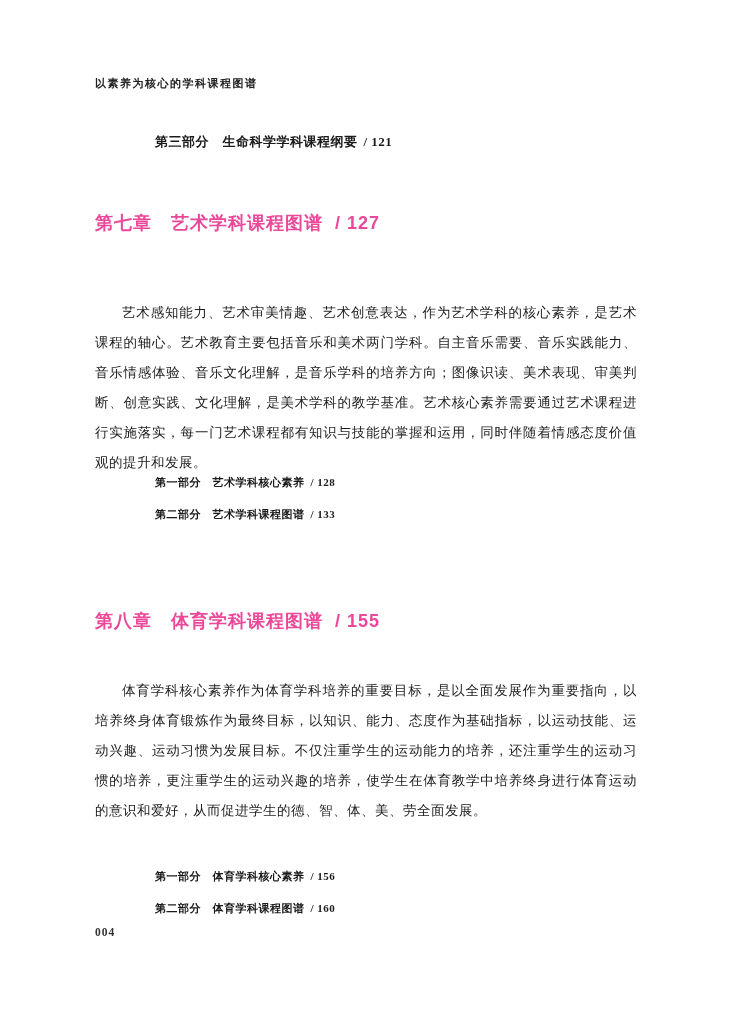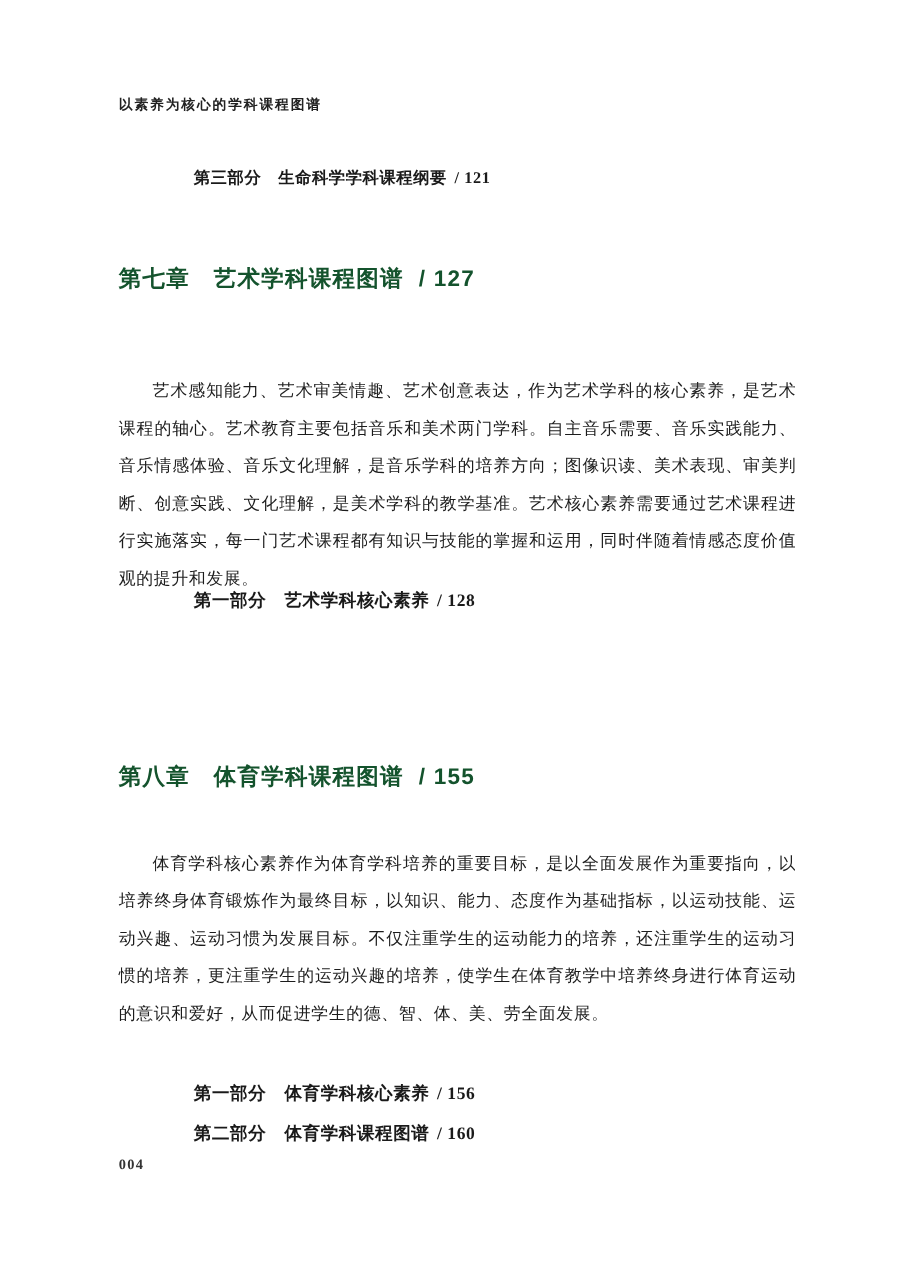--- a/index.html
+++ b/index.html
@@ -30,21 +30,21 @@
     letter-spacing: 0.5px;
     text-align: right;
   }
   .chapter-title {
     position: absolute;
     left: 95px;
     font-family: "Liberation Sans", "DejaVu Sans", sans-serif;
     font-weight: bold;
     font-size: 18px;
     letter-spacing: 1px;
-    color: #14532d;
+    color: #ec4899;
   }
   .ch-7 { top: 211px; }
   .ch-8 { top: 609px; }
   .pg-ref { margin-left: 12px; }
   .toc-pg { margin-left: 6px; }
   .intro {
     position: absolute;
     left: 95px;
     width: 542px;
     font-size: 13.5px;
@@ -52,21 +52,21 @@
     text-align: justify;
     text-indent: 2em;
     letter-spacing: 0.5px;
     color: #1c1c1c;
   }
   .intro-7 { top: 264px; margin-top: 34px; }
   .intro-8 { top: 662px; }
   .sections {
     position: absolute;
     left: 155px;
-    font-size: 14px;
+    font-size: 11px;
     font-weight: bold;
     letter-spacing: 0.5px;
   }
   .sec-7 { top: 466px; }
   .sec-8 { top: 860px; }
   .toc-line { height: 32px; line-height: 32px; }
   .page-number {
     position: absolute;
     top: 926px;
     left: 95px;
@@ -90,20 +90,23 @@
   <div class="chapter-title ch-7">
     <span>第七章　艺术学科课程图谱</span><span class="pg-ref">/ 127</span>
   </div>
 
   <p class="intro intro-7">艺术感知能力、艺术审美情趣、艺术创意表达，作为艺术学科的核心素养，是艺术课程的轴心。艺术教育主要包括音乐和美术两门学科。自主音乐需要、音乐实践能力、音乐情感体验、音乐文化理解，是音乐学科的培养方向；图像识读、美术表现、审美判断、创意实践、文化理解，是美术学科的教学基准。艺术核心素养需要通过艺术课程进行实施落实，每一门艺术课程都有知识与技能的掌握和运用，同时伴随着情感态度价值观的提升和发展。</p>
 
   <div class="sections sec-7">
     <div class="toc-line">
       <span>第一部分　艺术学科核心素养</span><span class="toc-pg">/ 128</span>
     </div>
+    <div class="toc-line">
+      <span>第二部分　艺术学科课程图谱</span><span class="toc-pg">/ 133</span>
+    </div>
   </div>
 
   <div class="chapter-title ch-8">
     <span>第八章　体育学科课程图谱</span><span class="pg-ref">/ 155</span>
   </div>
 
   <p class="intro intro-8">体育学科核心素养作为体育学科培养的重要目标，是以全面发展作为重要指向，以培养终身体育锻炼作为最终目标，以知识、能力、态度作为基础指标，以运动技能、运动兴趣、运动习惯为发展目标。不仅注重学生的运动能力的培养，还注重学生的运动习惯的培养，更注重学生的运动兴趣的培养，使学生在体育教学中培养终身进行体育运动的意识和爱好，从而促进学生的德、智、体、美、劳全面发展。</p>
 
   <div class="sections sec-8">
     <div class="toc-line">

